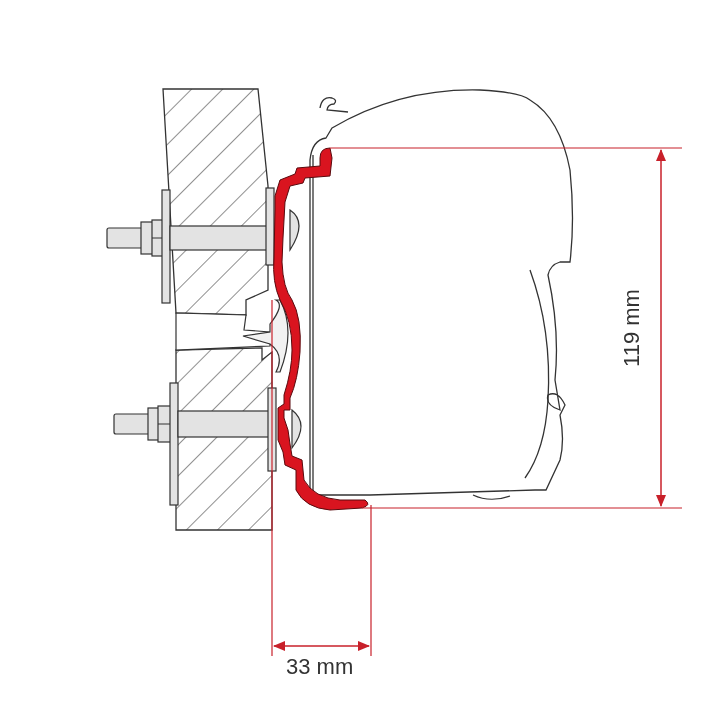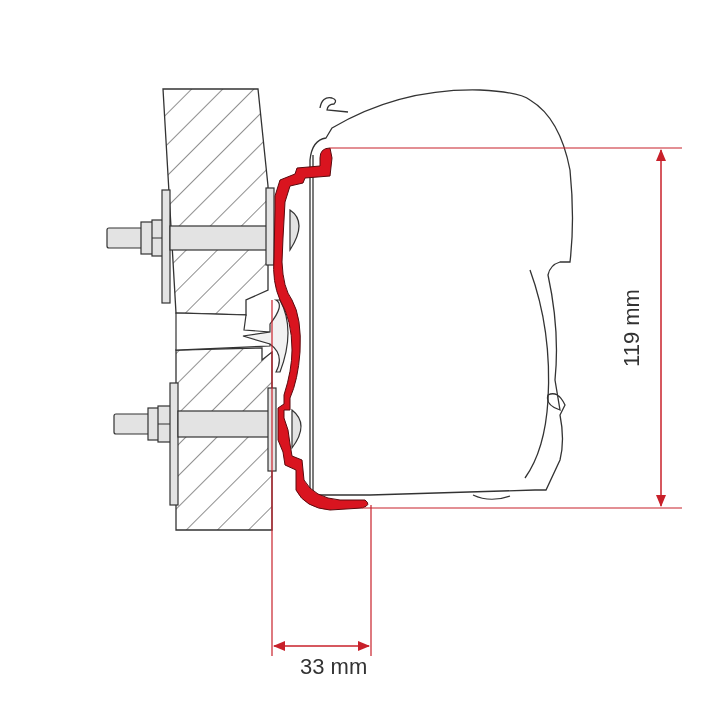--- a/index.html
+++ b/index.html
@@ -5,21 +5,21 @@
   html, body { margin: 0; padding: 0; background: #ffffff; }
   .canvas { position: relative; width: 726px; height: 726px; background: #ffffff; overflow: hidden; }
   svg { position: absolute; left: 0; top: 0; }
   .dim-label {
     position: absolute;
     font-family: "Liberation Sans", sans-serif;
     font-size: 22px;
     color: #333333;
     white-space: nowrap;
   }
-  .dim-label.width { left: 300px; top: 654px; }
+  .dim-label.width { left: 286px; top: 654px; }
   .dim-label.height {
     left: 632px; top: 328px;
     transform: translate(-50%, -50%) rotate(-90deg);
     transform-origin: center center;
   }
 </style>
 </head>
 <body>
 
 <div class="canvas">

